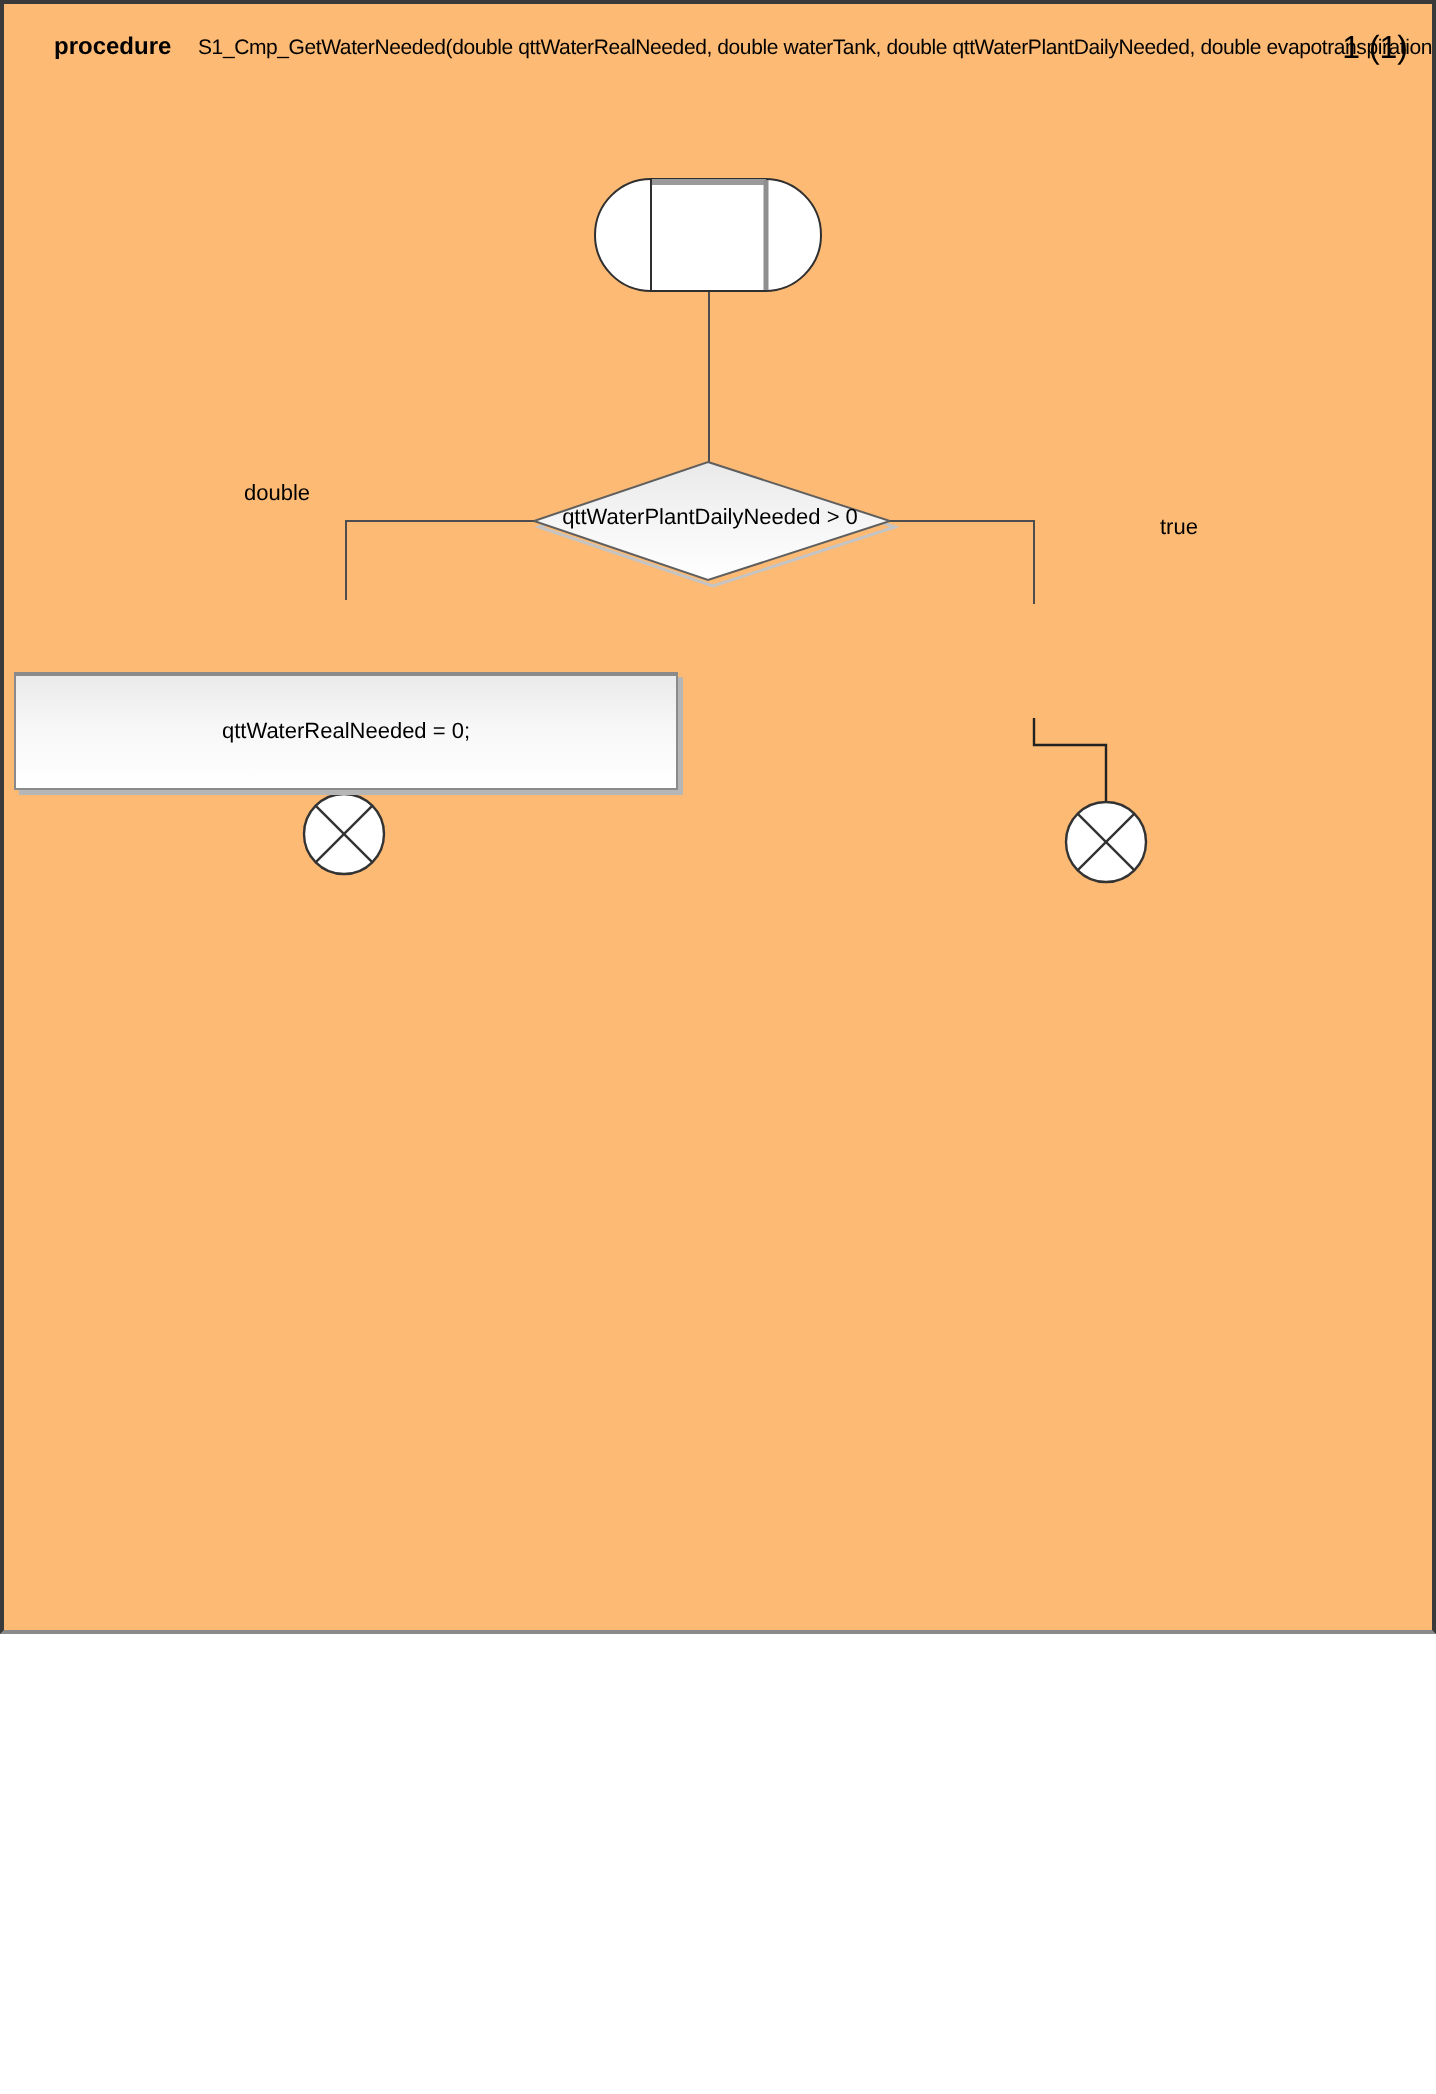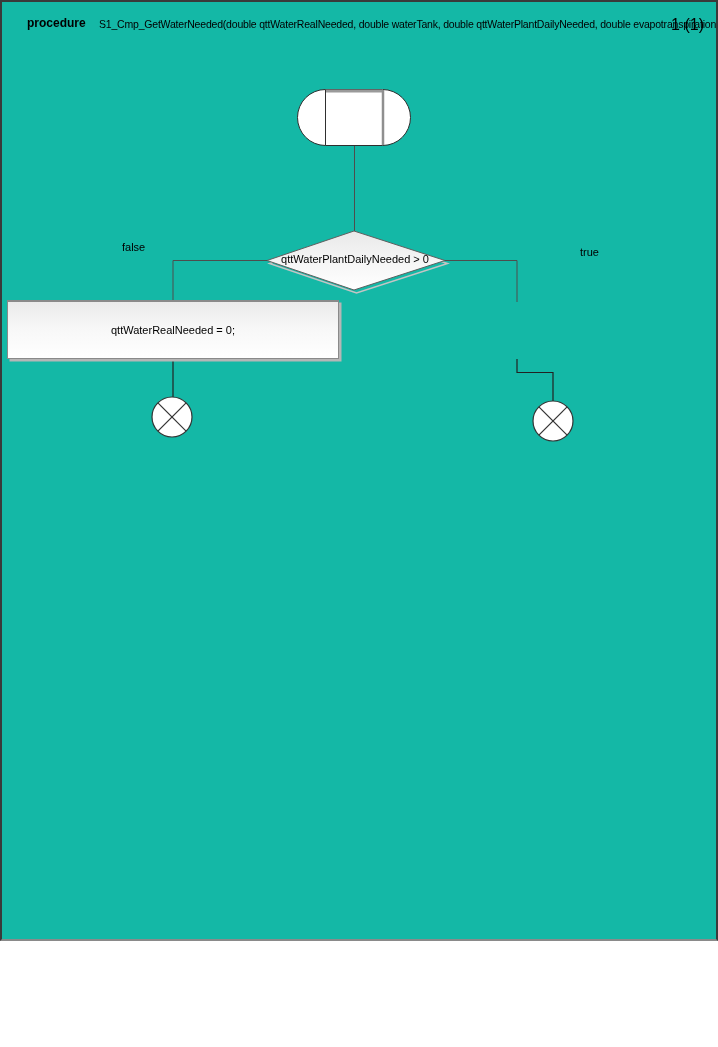--- a/index.html
+++ b/index.html
@@ -1,21 +1,21 @@
 <!DOCTYPE html>
 <html><head>
 <meta charset="utf-8">
 <style>
   html, body { margin: 0; padding: 0; background: #ffffff; }
   .page {
     position: relative;
     width: 718px;
-    height: 941px;
+    height: 817px;
     box-sizing: border-box;
-    background: #14b8a6;
+    background: #fdba74;
     border: 2px solid #3a3a3a;
     border-bottom-color: #8a8a8a;
     font-family: "Liberation Sans", "DejaVu Sans", sans-serif;
     color: #000000;
     overflow: hidden;
   }
   .kind-label {
     position: absolute;
     left: 25px; top: 14px;
     font-size: 12px;
@@ -39,41 +39,42 @@
     position: absolute;
     left: 0; top: 0;
     width: 718px; height: 1047px;
   }
   .flow-label {
     position: absolute;
     font-size: 11px;
     white-space: nowrap;
   }
   .false-label { left: 120px; top: 239px; }
-  .true-label  { left: 536px; top: 244px; padding-left: 42px; }
+  .true-label  { left: 536px; top: 256px; padding-left: 42px; }
   .decision-label {
     position: absolute;
     left: 255px; top: 251px;
     width: 196px;
     text-align: center;
     font-size: 11px;
     pointer-events: none;
   }
   .action-box {
     position: absolute;
     box-sizing: border-box;
     border: 1.5px solid #8a8a8a;
     border-top-width: 2.5px;
     background: linear-gradient(180deg, #eaeaea 0%, #f7f7f7 45%, #ffffff 100%);
     box-shadow: 2.5px 2.5px 0 #b6b6b6;
     display: flex;
     align-items: center;
     justify-content: center;
     font-size: 11px;
     text-align: center;
+    margin-top: 36px;
   }
   .action-box.left  { left: 5px;   top: 298px; width: 332px; height: 59px; }
   .action-box.right { left: 349px; top: 300px; width: 330px; height: 57px; }
 </style>
 </head>
 <body>
 
 <div class="page">
 
   <span class="kind-label">procedure</span>
@@ -117,21 +118,21 @@
       <line x1="184.1" y1="400.9" x2="155.9" y2="429.1" stroke="#333333" stroke-width="1.2"></line>
     </g>
 
     <g>
       <circle cx="551" cy="419" r="20" fill="#ffffff" stroke="#333333" stroke-width="1.2"></circle>
       <line x1="536.9" y1="404.9" x2="565.1" y2="433.1" stroke="#333333" stroke-width="1.2"></line>
       <line x1="565.1" y1="404.9" x2="536.9" y2="433.1" stroke="#333333" stroke-width="1.2"></line>
     </g>
   </svg>
 
-  <div class="flow-label false-label">false</div>
+  <div class="flow-label false-label">double</div>
   <div class="flow-label true-label">true</div>
   <div class="decision-label">qttWaterPlantDailyNeeded &gt; 0</div>
 
   <div class="action-box left">
     <span>qttWaterRealNeeded = 0;</span>
   </div>
 
 </div>
 
 </body></html>

